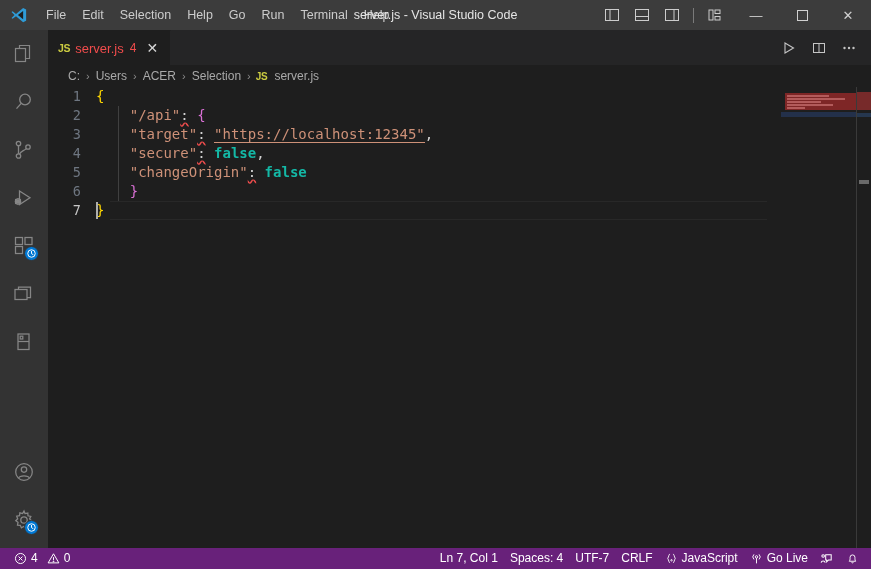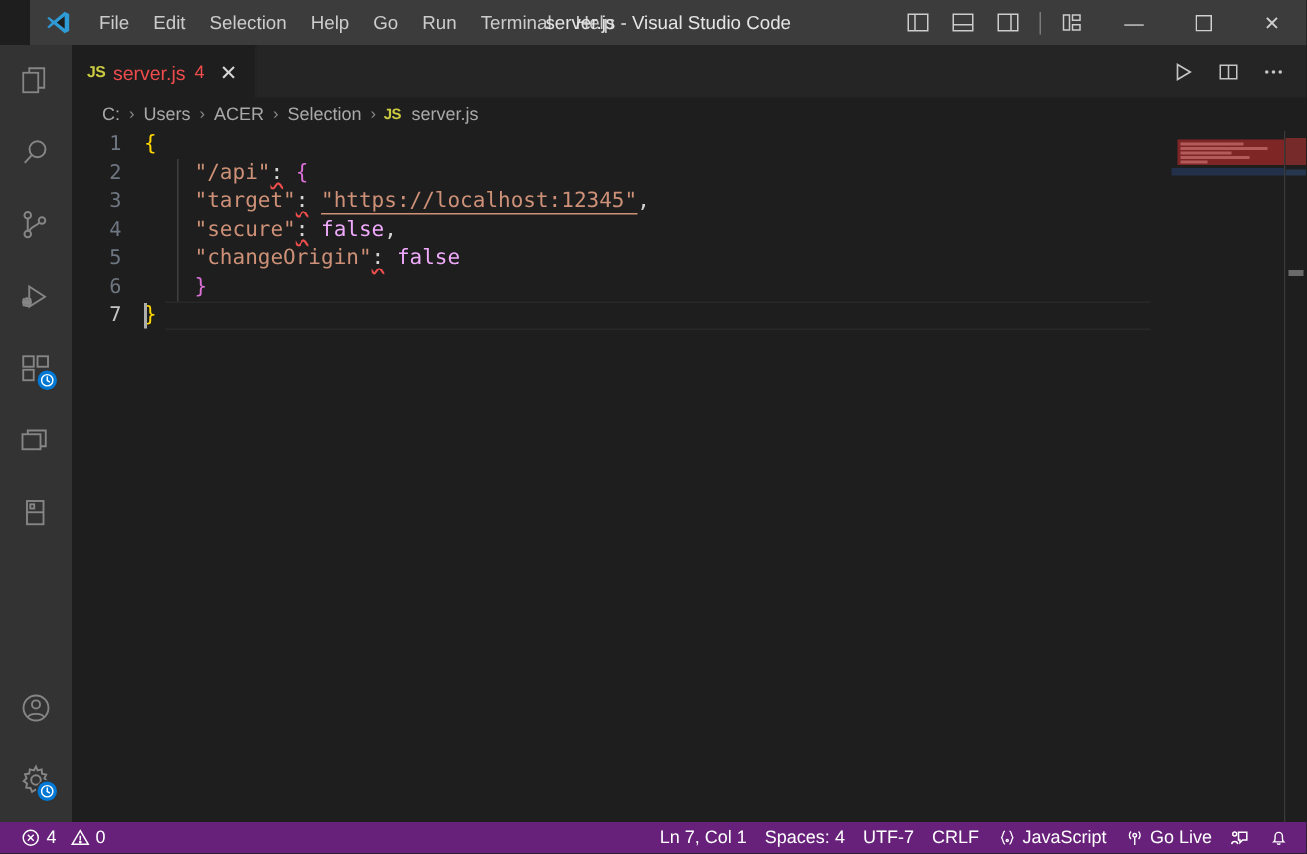--- a/index.html
+++ b/index.html
@@ -12,21 +12,20 @@
   }
   .app { position: relative; width: 871px; height: 569px; display: flex; flex-direction: column; }
 
   
   .titlebar {
     height: 30px; flex: 0 0 30px;
     background: #3c3c3c;
     display: flex; align-items: center;
     position: relative;
     color: #cccccc;
-    margin-left: 20px;
   }
   .vs-logo { width: 38px; height: 30px; display: flex; align-items: center; justify-content: center; }
   .menu { display: flex; align-items: center; height: 30px; }
   .menu-item {
     padding: 0 8px; height: 30px; line-height: 30px;
     font-size: 12.5px; color: #cccccc; cursor: default;
     white-space: nowrap;
   }
   .window-title {
     position: absolute; left: 0; right: 0; top: 0; height: 30px;
@@ -113,21 +112,21 @@
   }
   .gutter-num {
     width: 48px; flex: 0 0 48px; text-align: right;
     color: #6e7681; font-size: 13.5px; padding-right: 15px;
     font-family: "DejaVu Sans Mono", monospace;
     user-select: none;
   }
   .code-text { position: relative; white-space: pre; color: #d4d4d4; }
   .tk-punc { color: #d4d4d4; }
   .tk-str { color: #ce9178; }
-  .tk-bool { color: #f0abfc; }
+  .tk-bool { color: #14b8a6; font-weight: bold; }
   .br1 { color: #ffd700; }
   .br2 { color: #da70d6; }
   .squig {
     position: relative;
     text-decoration: underline wavy #f14c4c;
     text-decoration-skip-ink: none;
     text-underline-offset: 2px;
   }
   .linkunder { border-bottom: 1px solid #ce9178; }
   .indent-guide {

